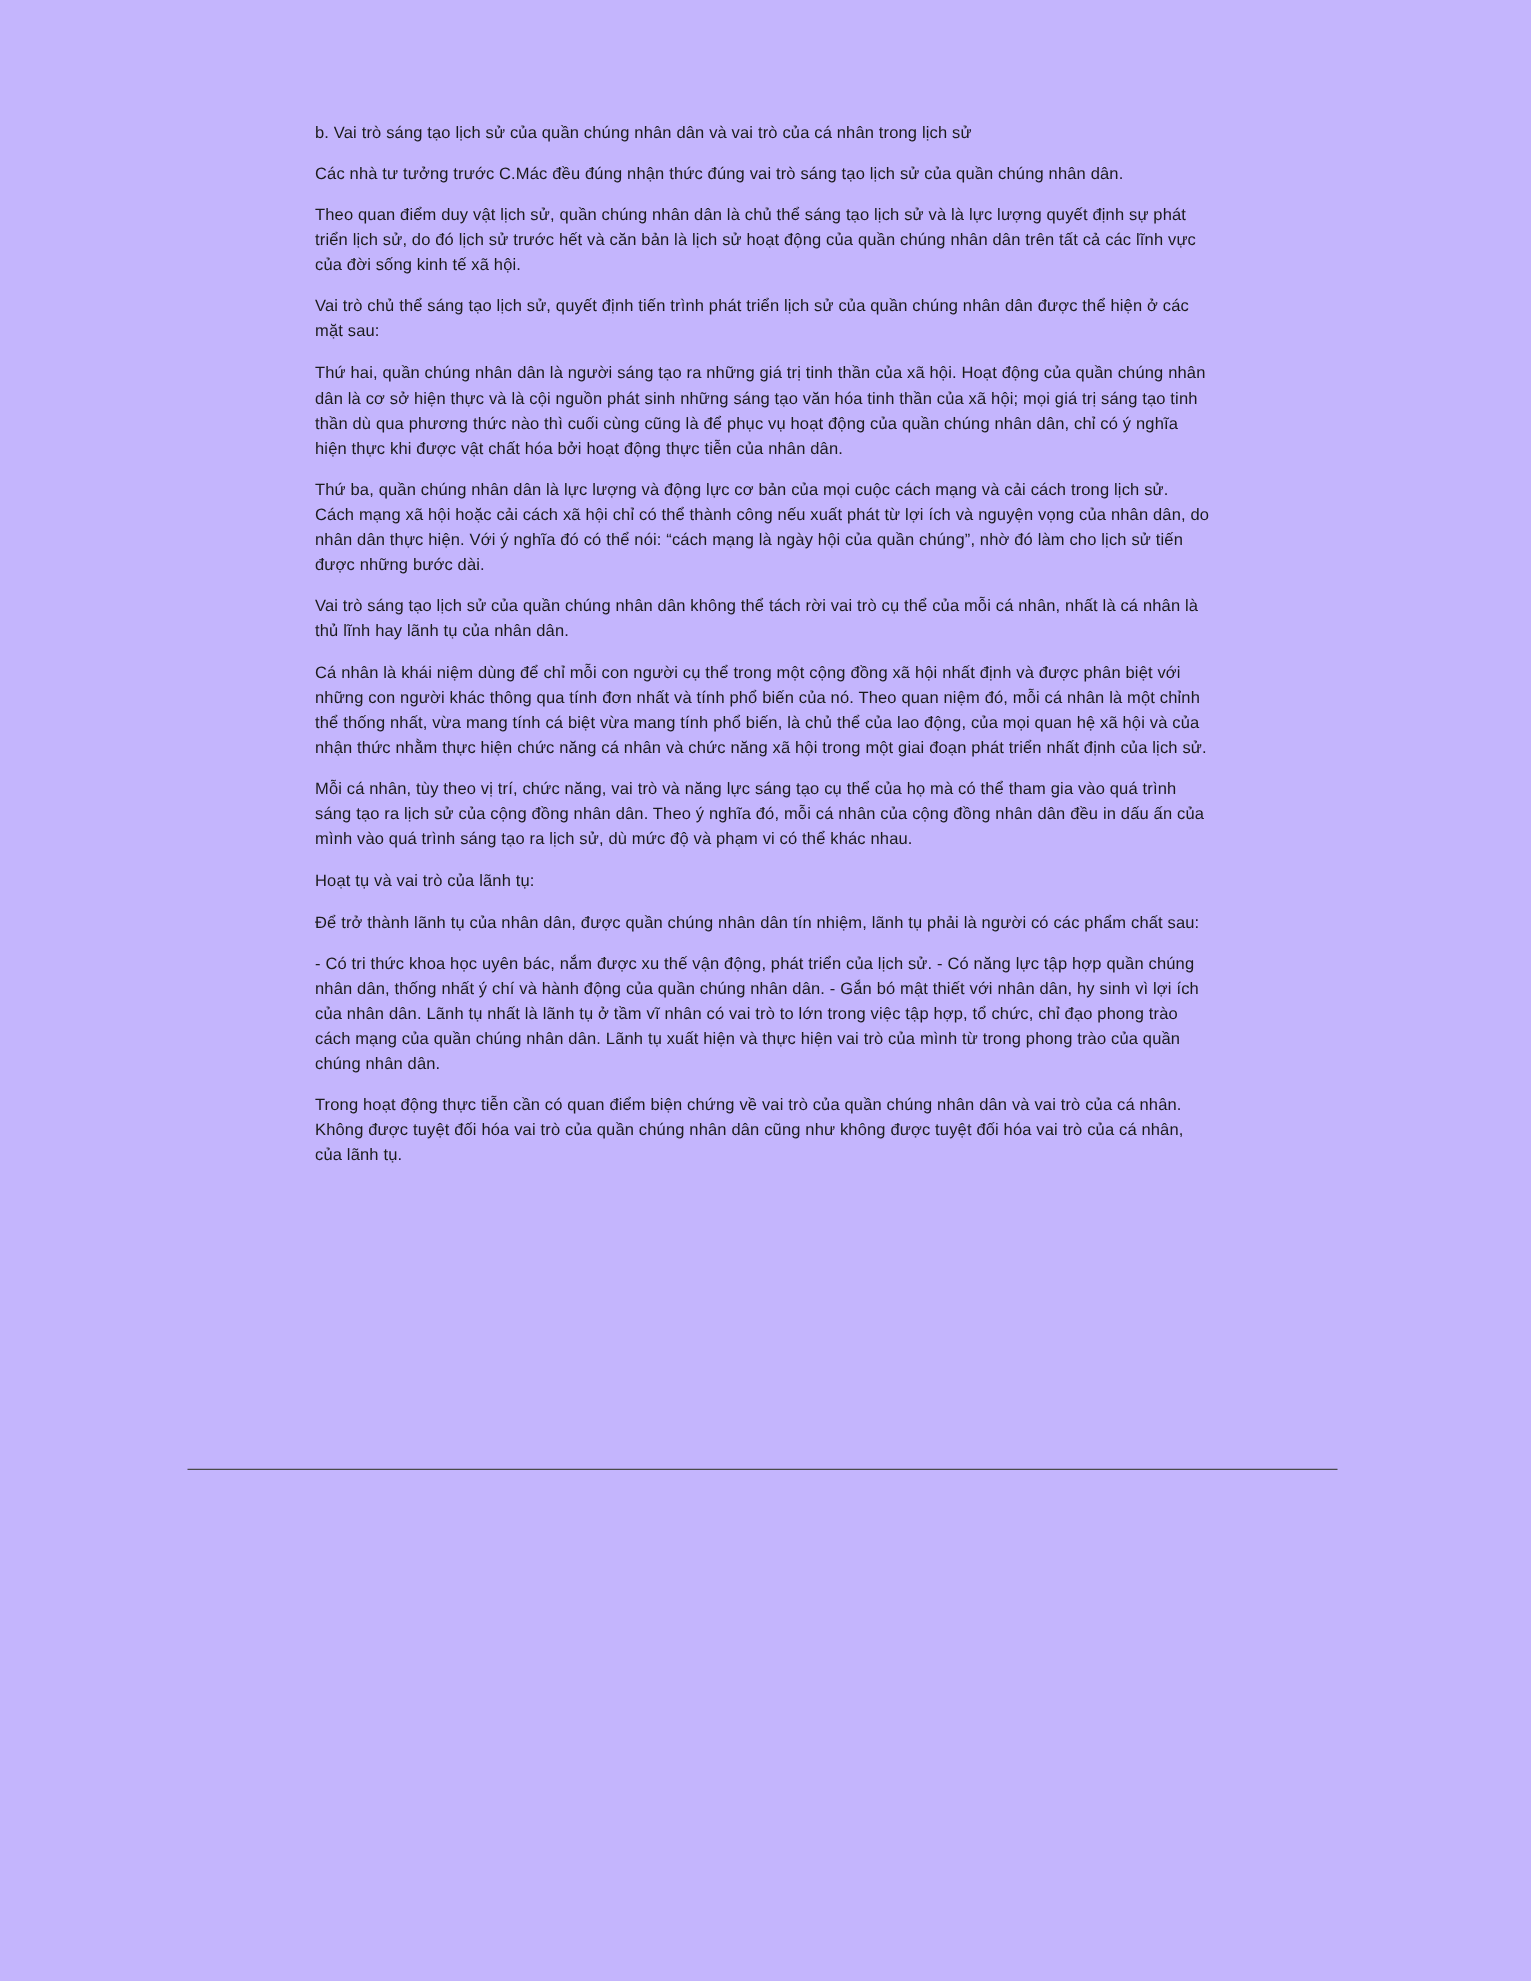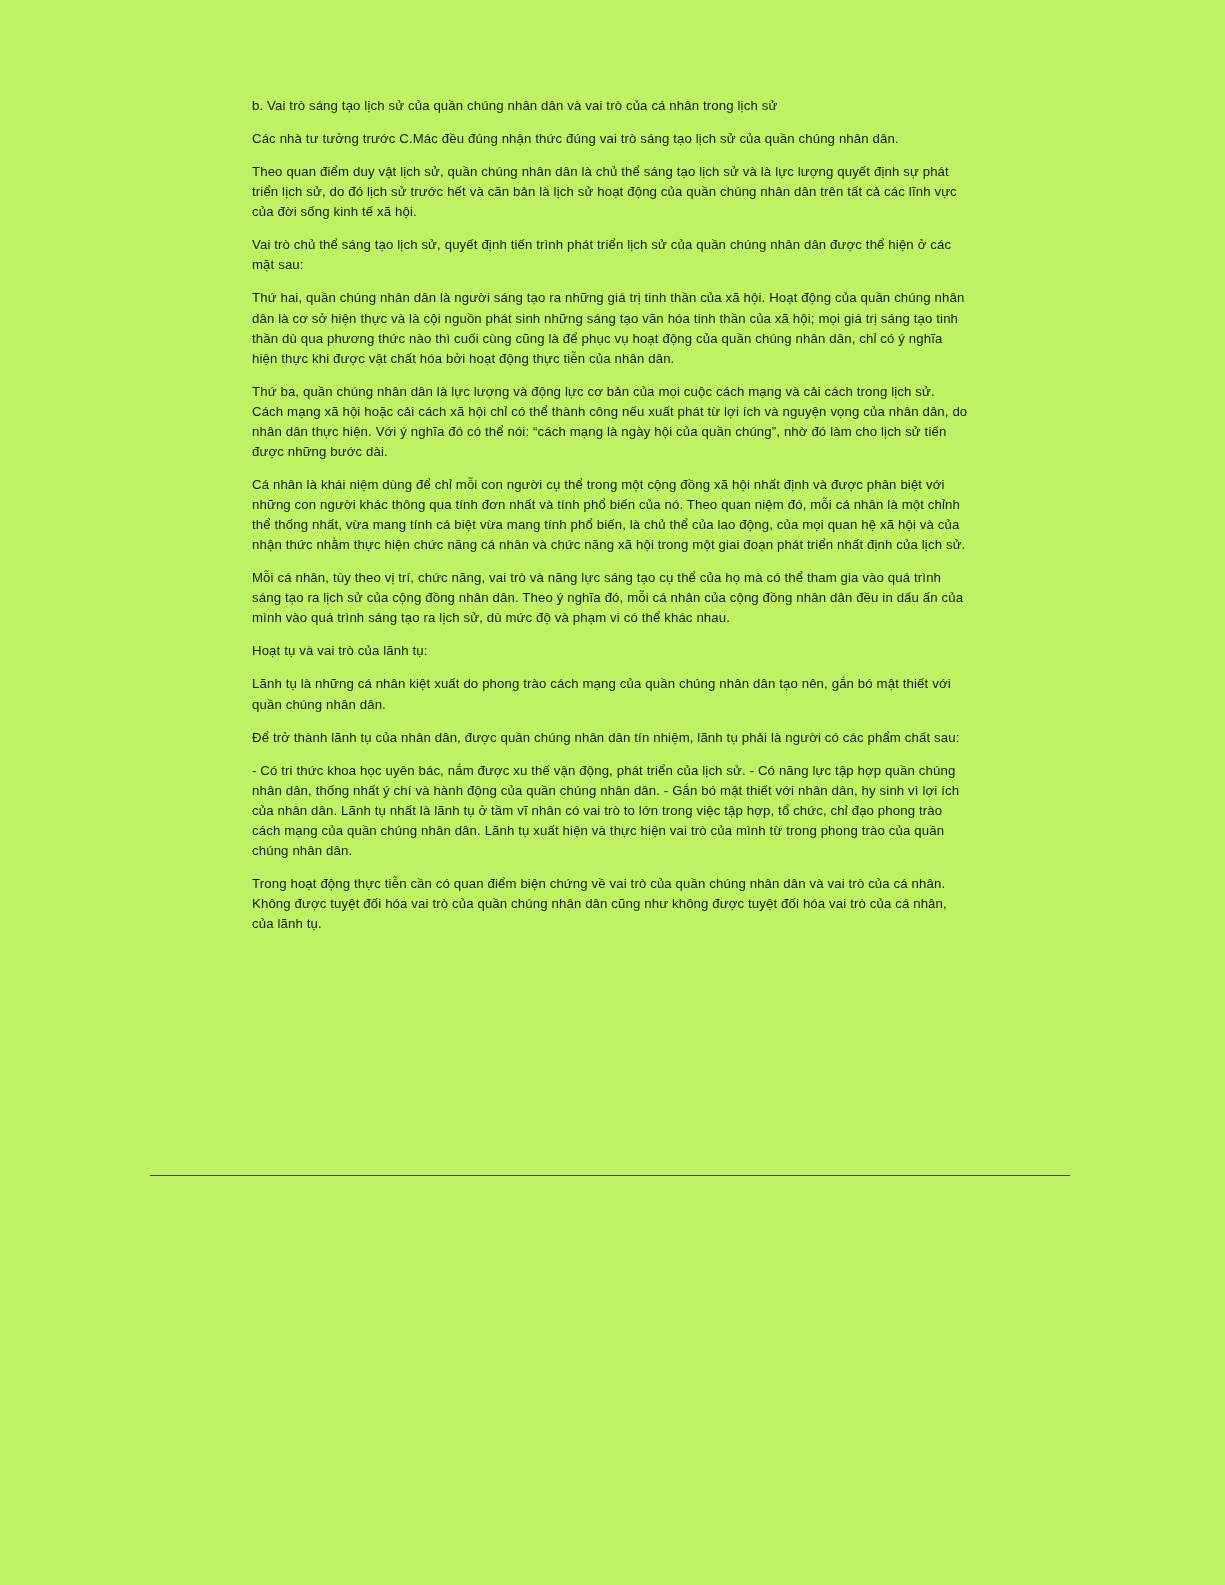--- a/index.html
+++ b/index.html
@@ -13,21 +13,21 @@
     font-family: "Liberation Sans", sans-serif;
     color: #1a1a1a;
     position: relative;
   }
   .page {
     position: absolute;
     left: 0;
     top: 0;
     width: 1225px;
     height: 1585px;
-    background: #bef264;
+    background: #c4b5fd;
   }
   .content {
     position: absolute;
     left: 252px;
     top: 96px;
     width: 716px;
   }
   .para {
     font-size: 13.2px;
     line-height: 1.52;
@@ -52,22 +52,22 @@
 <body>
 
 <div class="page">
   <div class="content">
     <p class="para">b. Vai trò sáng tạo lịch sử của quần chúng nhân dân và vai trò của cá nhân trong lịch sử</p>
     <p class="para">Các nhà tư tưởng trước C.Mác đều đúng nhận thức đúng vai trò sáng tạo lịch sử của quần chúng nhân dân.</p>
     <p class="para">Theo quan điểm duy vật lịch sử, quần chúng nhân dân là chủ thể sáng tạo lịch sử và là lực lượng quyết định sự phát triển lịch sử, do đó lịch sử trước hết và căn bản là lịch sử hoạt động của quần chúng nhân dân trên tất cả các lĩnh vực của đời sống kinh tế xã hội.</p>
     <p class="para">Vai trò chủ thể sáng tạo lịch sử, quyết định tiến trình phát triển lịch sử của quần chúng nhân dân được thể hiện ở các mặt sau:</p>
     <p class="para">Thứ hai, quần chúng nhân dân là người sáng tạo ra những giá trị tinh thần của xã hội. Hoạt động của quần chúng nhân dân là cơ sở hiện thực và là cội nguồn phát sinh những sáng tạo văn hóa tinh thần của xã hội; mọi giá trị sáng tạo tinh thần dù qua phương thức nào thì cuối cùng cũng là để phục vụ hoạt động của quần chúng nhân dân, chỉ có ý nghĩa hiện thực khi được vật chất hóa bởi hoạt động thực tiễn của nhân dân.</p>
     <p class="para">Thứ ba, quần chúng nhân dân là lực lượng và động lực cơ bản của mọi cuộc cách mạng và cải cách trong lịch sử. Cách mạng xã hội hoặc cải cách xã hội chỉ có thể thành công nếu xuất phát từ lợi ích và nguyện vọng của nhân dân, do nhân dân thực hiện. Với ý nghĩa đó có thể nói: “cách mạng là ngày hội của quần chúng”, nhờ đó làm cho lịch sử tiến được những bước dài.</p>
+    <p class="para">Vai trò sáng tạo lịch sử của quần chúng nhân dân không thể tách rời vai trò cụ thể của mỗi cá nhân, nhất là cá nhân là thủ lĩnh hay lãnh tụ của nhân dân.</p>
     <p class="para">Cá nhân là khái niệm dùng để chỉ mỗi con người cụ thể trong một cộng đồng xã hội nhất định và được phân biệt với những con người khác thông qua tính đơn nhất và tính phổ biến của nó. Theo quan niệm đó, mỗi cá nhân là một chỉnh thể thống nhất, vừa mang tính cá biệt vừa mang tính phổ biến, là chủ thể của lao động, của mọi quan hệ xã hội và của nhận thức nhằm thực hiện chức năng cá nhân và chức năng xã hội trong một giai đoạn phát triển nhất định của lịch sử.</p>
     <p class="para">Mỗi cá nhân, tùy theo vị trí, chức năng, vai trò và năng lực sáng tạo cụ thể của họ mà có thể tham gia vào quá trình sáng tạo ra lịch sử của cộng đồng nhân dân. Theo ý nghĩa đó, mỗi cá nhân của cộng đồng nhân dân đều in dấu ấn của mình vào quá trình sáng tạo ra lịch sử, dù mức độ và phạm vi có thể khác nhau.</p>
     <p class="para">Hoạt tụ và vai trò của lãnh tụ:</p>
-    <p class="para">Lãnh tụ là những cá nhân kiệt xuất do phong trào cách mạng của quần chúng nhân dân tạo nên, gắn bó mật thiết với quần chúng nhân dân.</p>
     <p class="para">Để trở thành lãnh tụ của nhân dân, được quần chúng nhân dân tín nhiệm, lãnh tụ phải là người có các phẩm chất sau:</p>
     <p class="para">- Có tri thức khoa học uyên bác, nắm được xu thế vận động, phát triển của lịch sử. - Có năng lực tập hợp quần chúng nhân dân, thống nhất ý chí và hành động của quần chúng nhân dân. - Gắn bó mật thiết với nhân dân, hy sinh vì lợi ích của nhân dân. Lãnh tụ nhất là lãnh tụ ở tầm vĩ nhân có vai trò to lớn trong việc tập hợp, tổ chức, chỉ đạo phong trào cách mạng của quần chúng nhân dân. Lãnh tụ xuất hiện và thực hiện vai trò của mình từ trong phong trào của quần chúng nhân dân.</p>
     <p class="para">Trong hoạt động thực tiễn cần có quan điểm biện chứng về vai trò của quần chúng nhân dân và vai trò của cá nhân. Không được tuyệt đối hóa vai trò của quần chúng nhân dân cũng như không được tuyệt đối hóa vai trò của cá nhân, của lãnh tụ.</p>
   </div>
   <div class="divider"></div>
 </div>
 
 </body></html>

